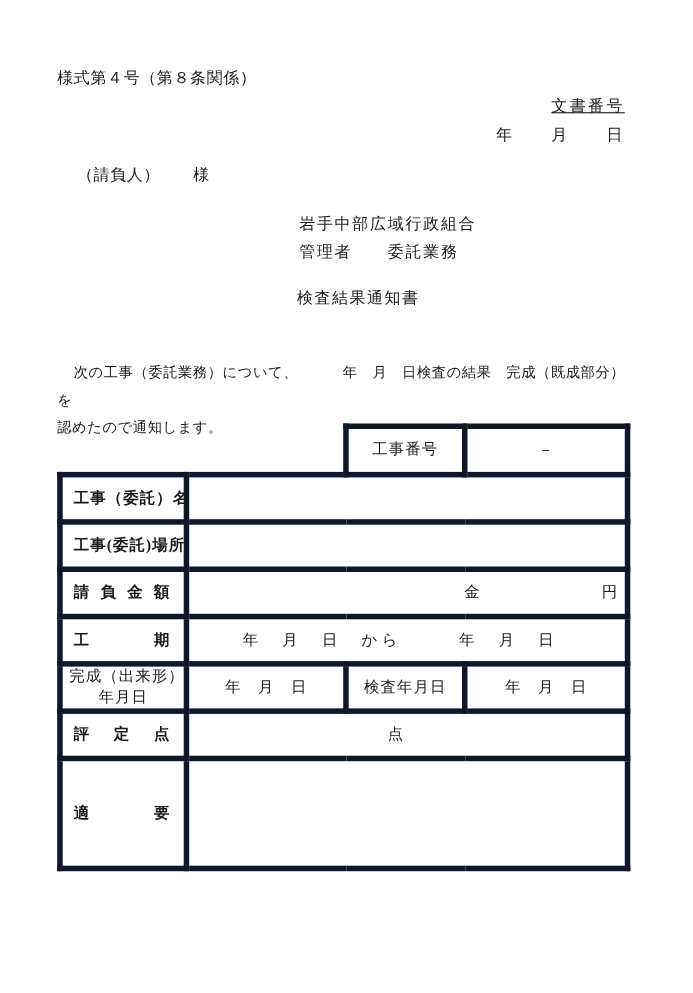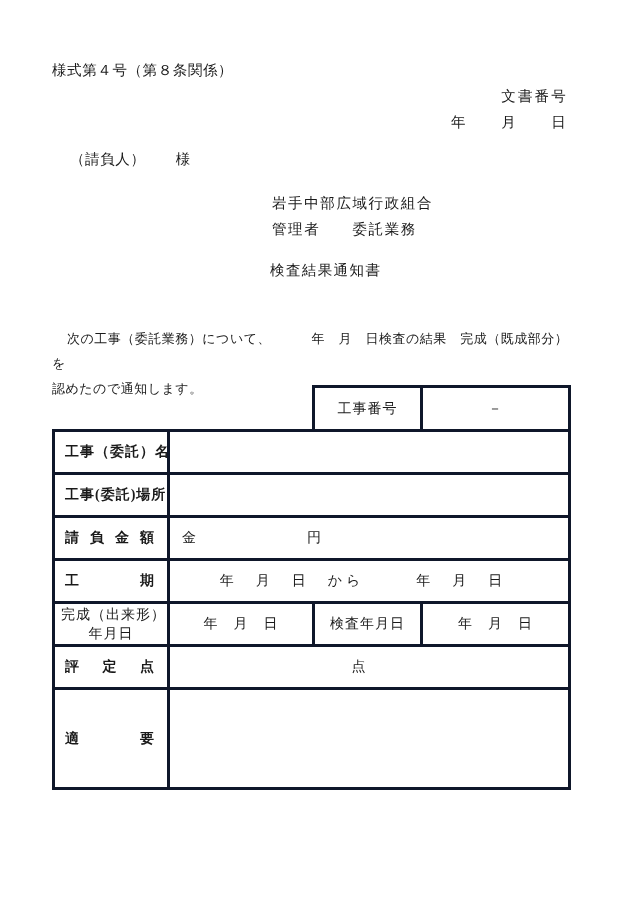--- a/index.html
+++ b/index.html
@@ -31,20 +31,21 @@
     letter-spacing: 0.6px;
     white-space: nowrap;
   }
   .doc-no {
     position: absolute;
     right: 62px;
     top: 87px;
     font-size: 14.5px;
     letter-spacing: 2.2px;
     white-space: nowrap;
+    text-decoration: underline;
   }
   .doc-date {
     position: absolute;
     right: 62px;
     top: 113px;
     font-size: 14.5px;
     letter-spacing: 2.2px;
     white-space: nowrap;
   }
   .addressee {
@@ -99,21 +100,21 @@
   .form-table {
     position: absolute;
     left: 52px;
     top: 385px;
     width: 516px;
     border-collapse: collapse;
     table-layout: fixed;
     font-size: 14px;
   }
   .form-table td {
-    border: 3px solid #0f172a;
+    border: 5px solid #0f172a;
     padding: 0 6px;
     vertical-align: middle;
     letter-spacing: 1px;
   }
   .no-border {
     border: none !important;
     background: transparent;
   }
   .lbl {
     text-align: justify;
@@ -122,21 +123,21 @@
     padding-right: 12px !important;
     white-space: nowrap;
     font-weight: bold;
   }
   .lbl-center {
     text-align: center;
     line-height: 19px;
     white-space: nowrap;
   }
   .cell-center { text-align: center; }
-  .cell-left { padding-left: 12px !important; }
+  .cell-left { padding-left: 12px !important; text-align: right; }
 
   .r-head { height: 44px; }
   .r-std  { height: 43px; }
   .r-big  { height: 100px; }
 
   .kingaku .yen-label { display: inline-block; }
   .kingaku .yen-unit { display: inline-block; margin-left: 110px; }
 
   .koki-inner {
     display: block;

